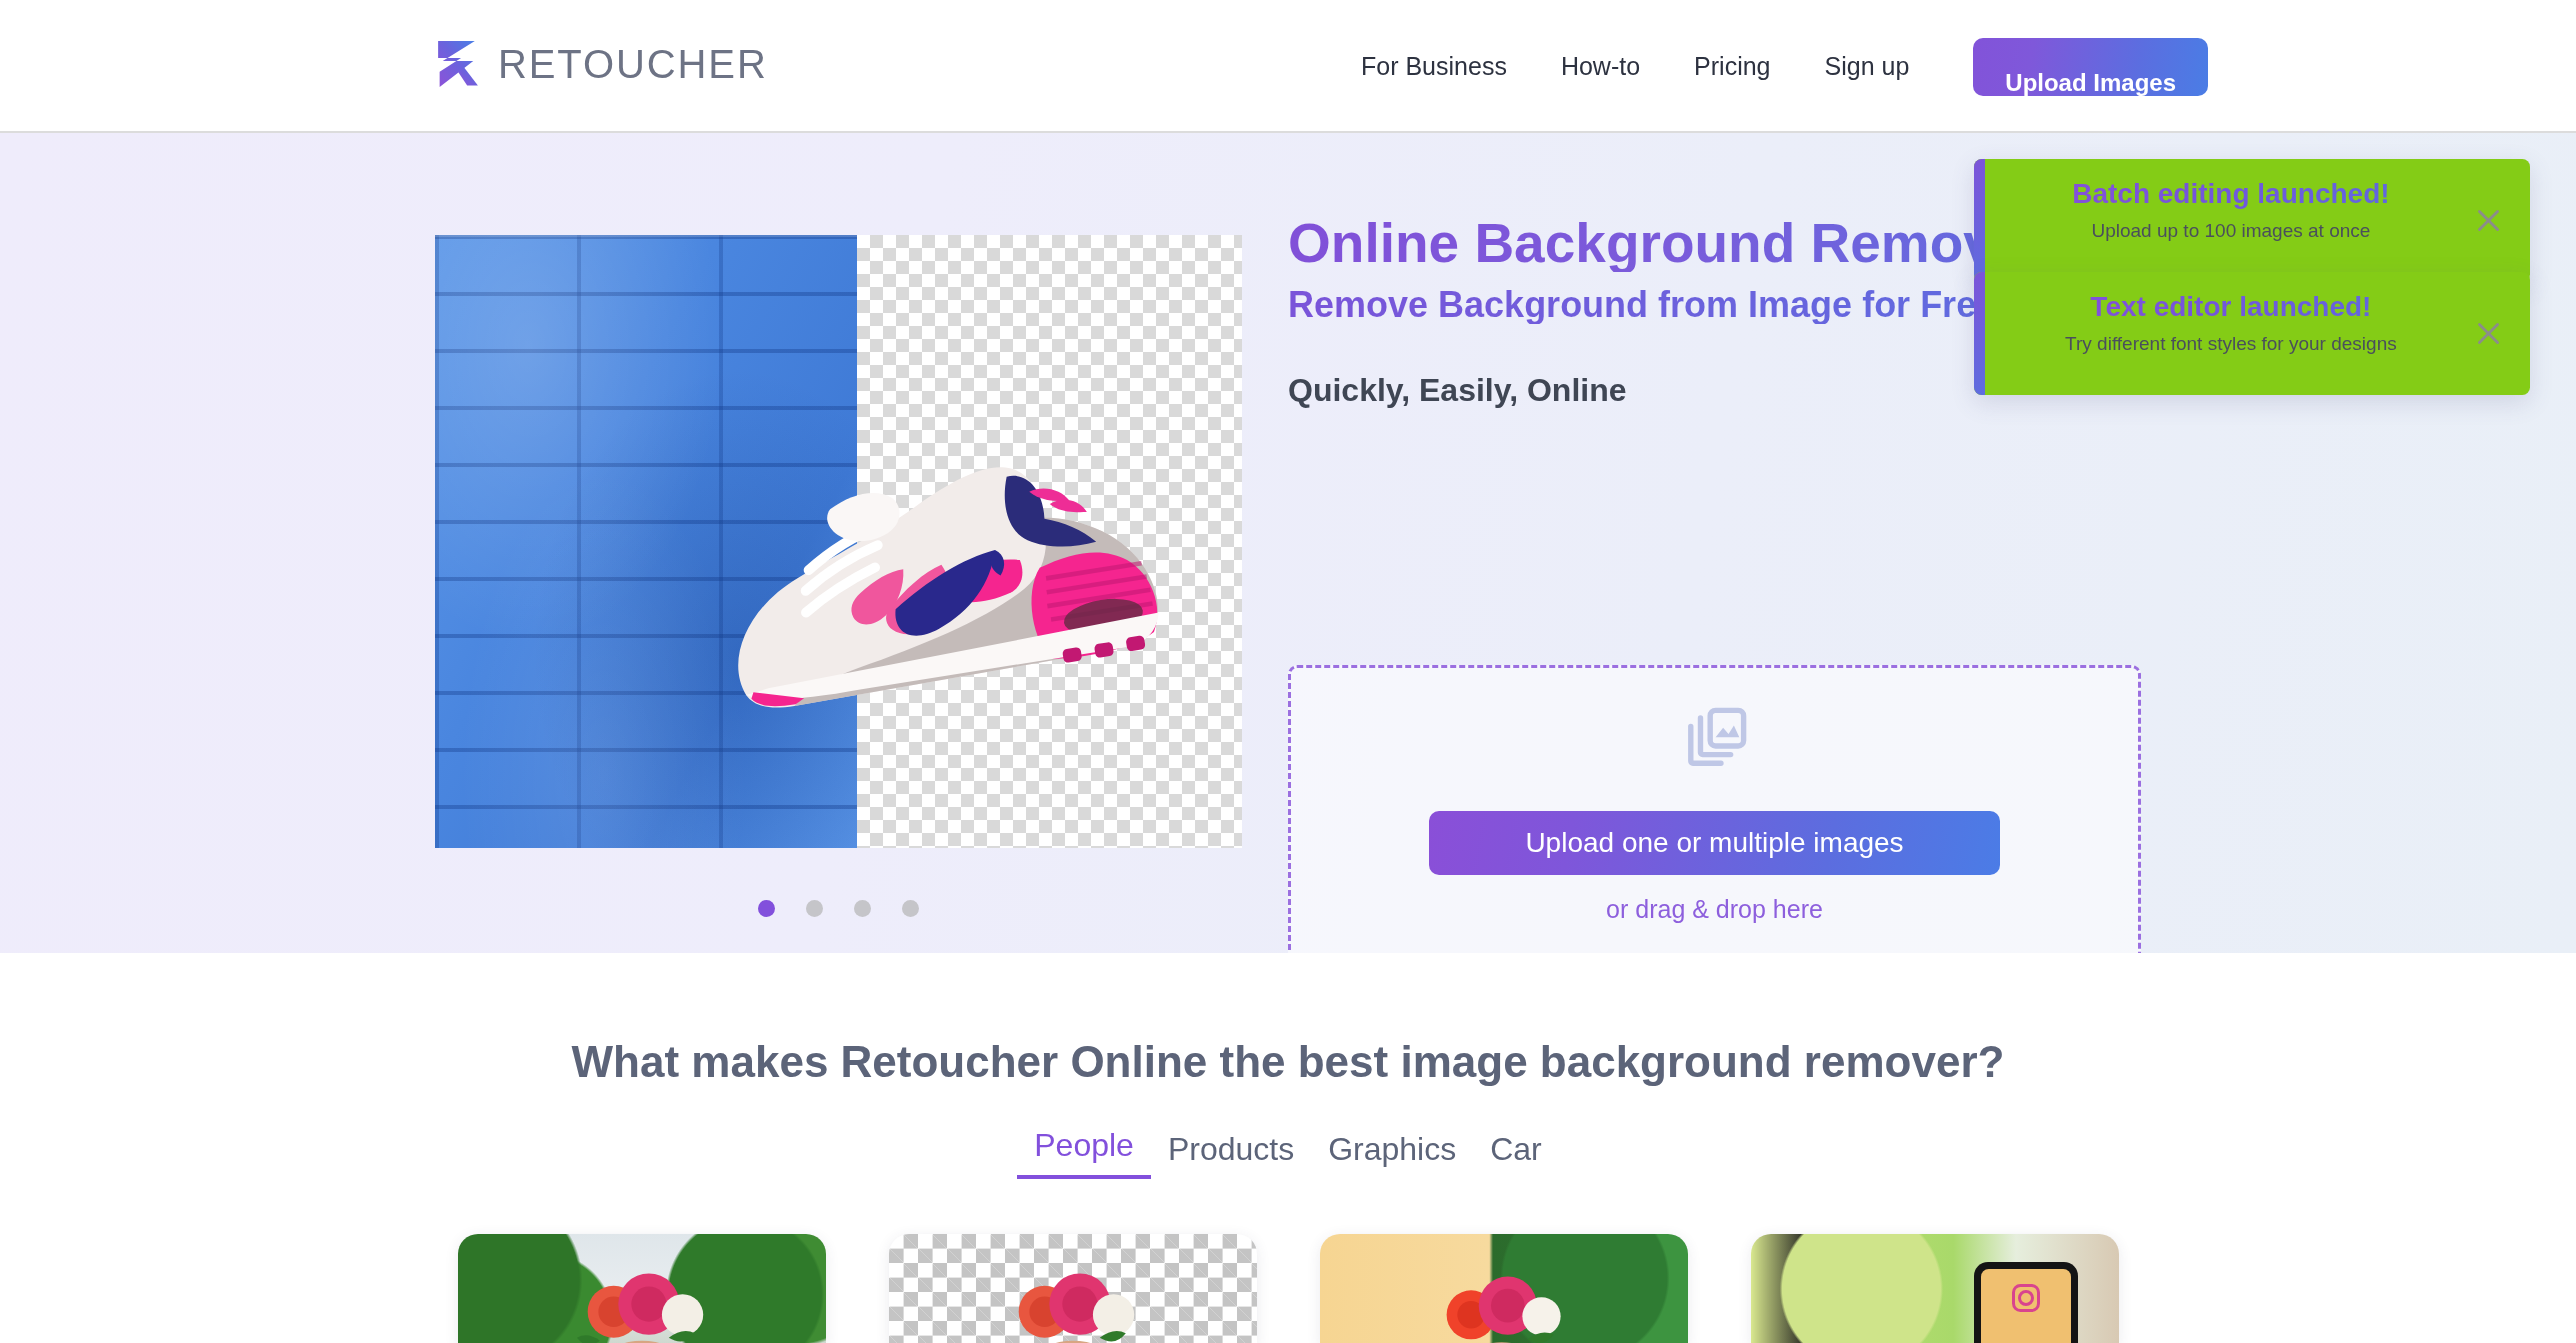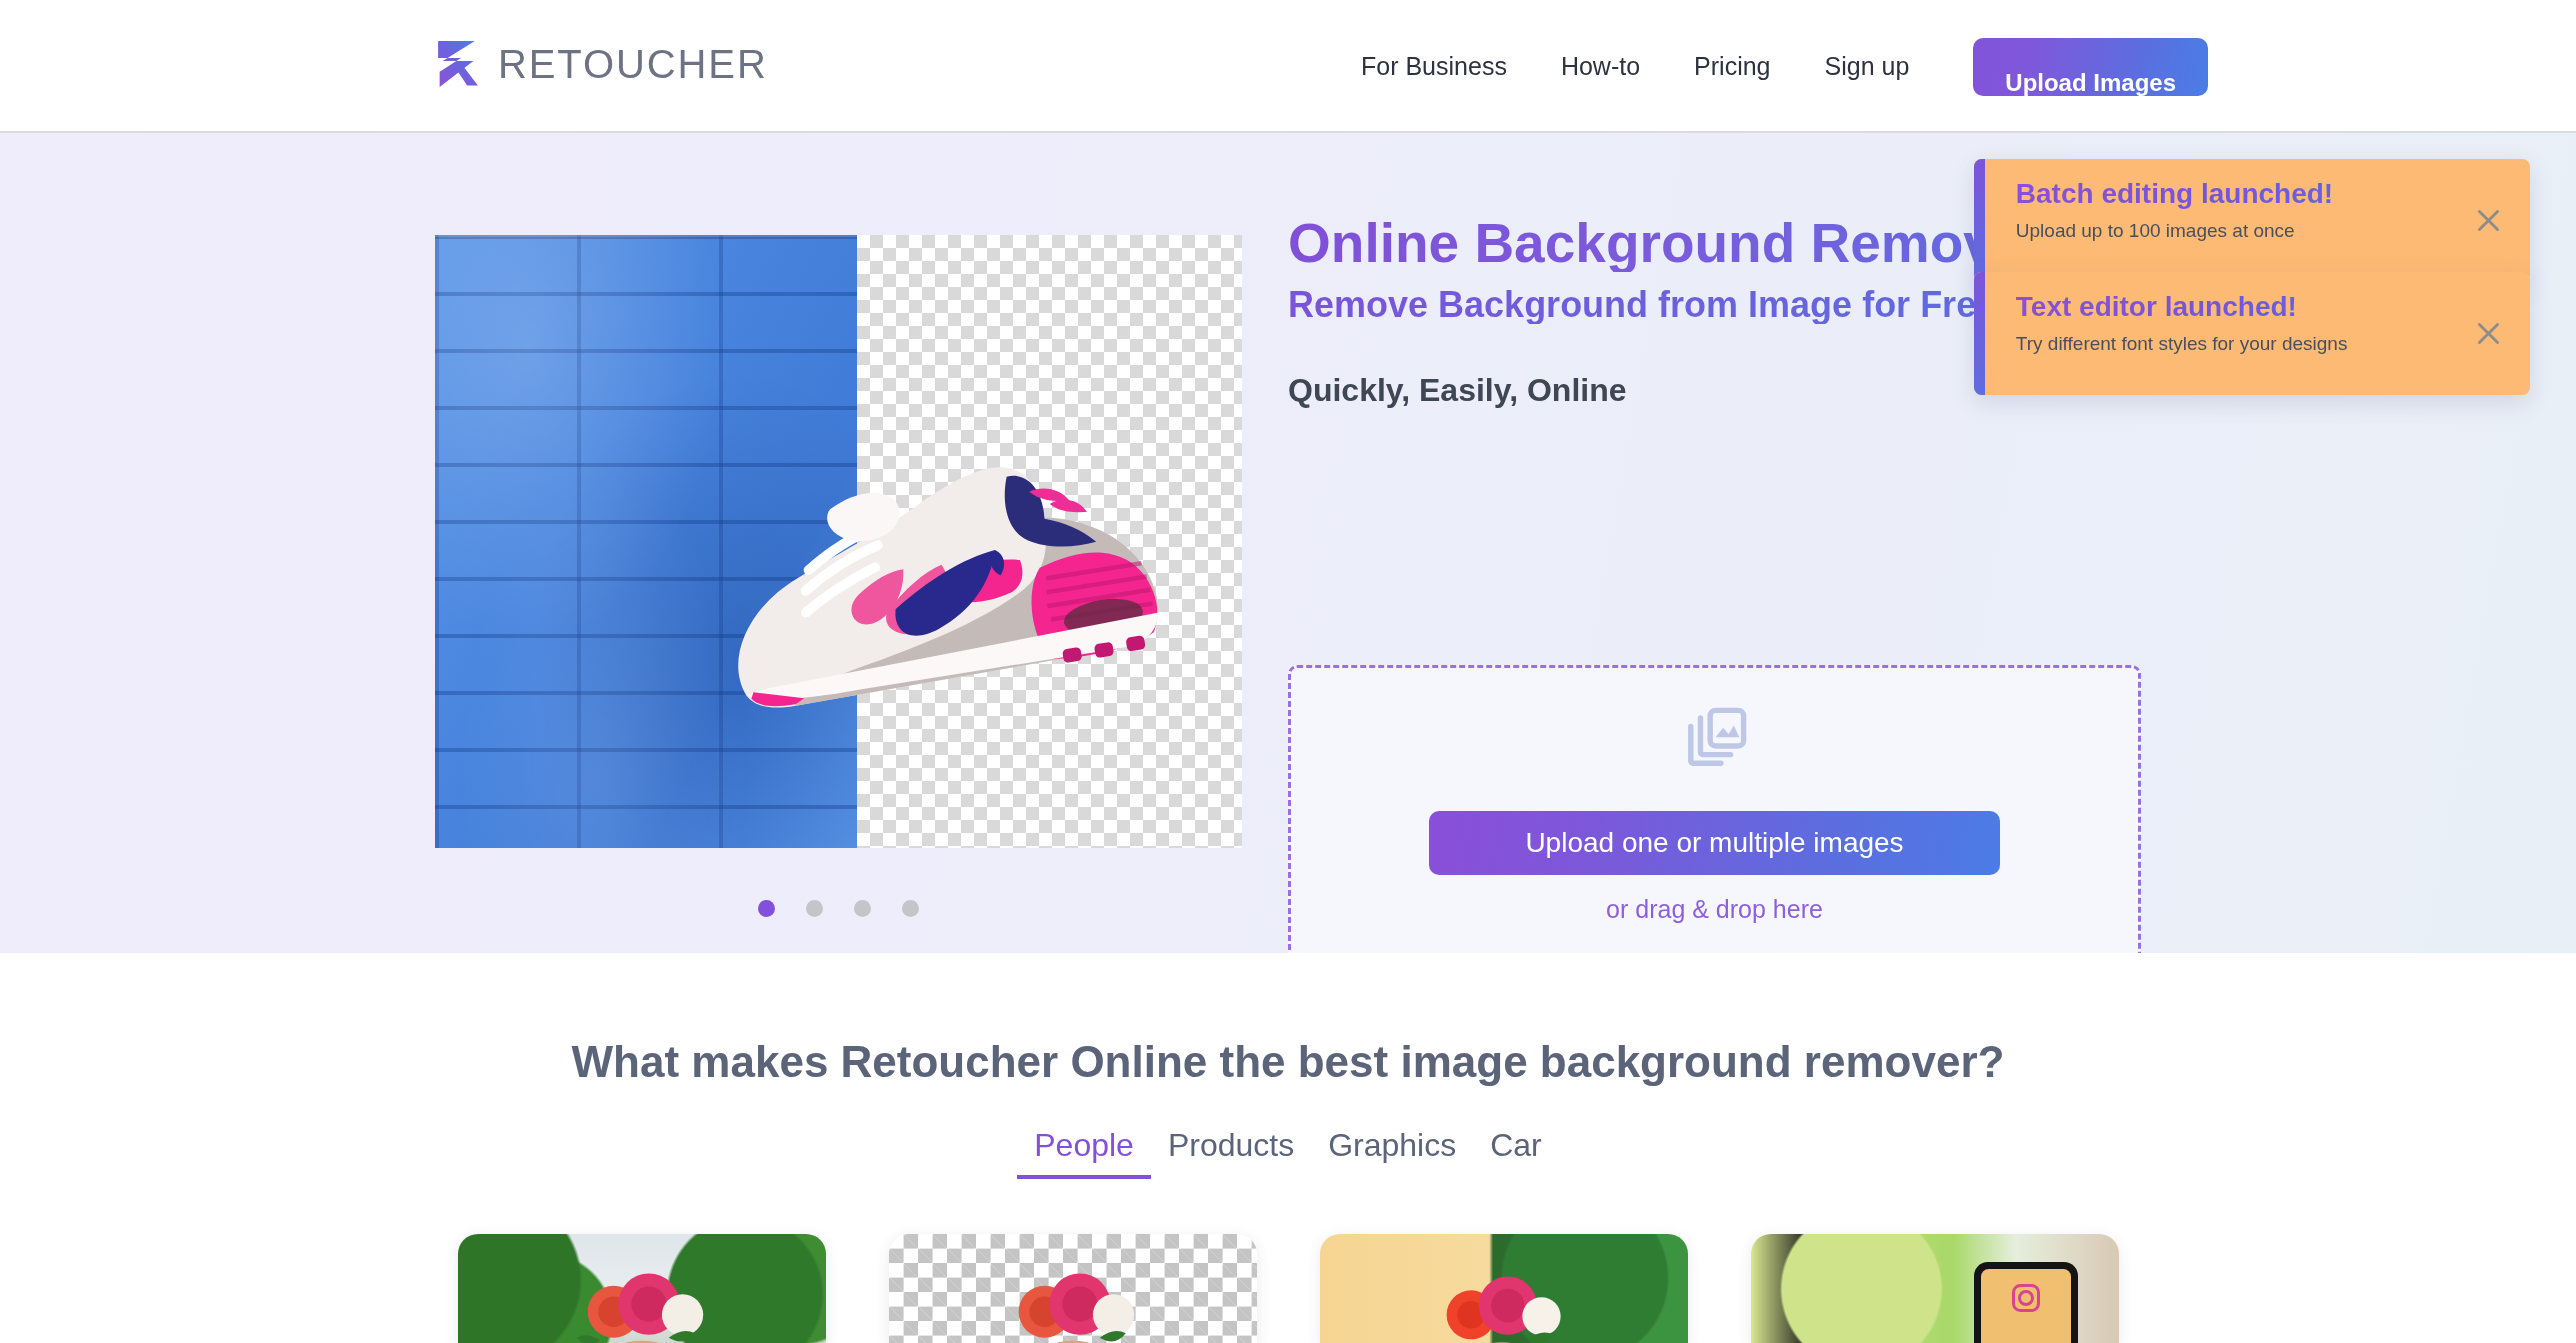--- a/index.html
+++ b/index.html
@@ -136,25 +136,26 @@
   .dz-hint {
     margin-top: 20px; font-size: 25px; color: #8d5fdd;
     cursor: pointer;
     text-align: center;
   }
 
   
   .toast {
     position: absolute;
     width: 556px; height: 123px;
-    background: #fdba74;
+    background: #84cc16;
     border-radius: 7.7px;
     box-shadow: 0 7.7px 23px rgba(80,80,130,0.16);
     display: flex; align-items: stretch;
     overflow: hidden;
+    text-align: center;
   }
   .toast-1 { left: 1974px; top: 159px; }
   .toast-2 { left: 1974px; top: 272px; }
   .toast-accent {
     width: 20px; flex: none;
     background: linear-gradient(160deg, #7d53d9 0%, #5e6ddf 100%);
     border-radius: 7.7px 0 0 7.7px;
     margin-left: -9.2px;
   }
   .toast-body { flex: 1; padding: 20px 0 0 31px; }
@@ -176,21 +177,21 @@
   .features {
     position: absolute; top: 953px; left: 0;
     width: 2181px; height: 390px; background: #ffffff;
   }
   .section-title {
     position: absolute; top: 84px; left: 0; width: 2576px;
     text-align: center; font-size: 44px; font-weight: bold; color: #5c6479;
   }
   .tabs {
     position: absolute; top: 1127px; left: 0; width: 2576px;
-    display: flex; justify-content: center; align-items: flex-start; gap: 0;
+    display: flex; justify-content: center; align-items: flex-end; gap: 0;
   }
   .tab {
     font-size: 32px; color: #5c6479; font-weight: 400;
     padding: 0 17px 10.7px 17px; cursor: pointer;
     white-space: nowrap;
   }
   .tab.active { color: #8250dc; border-bottom: 4.6px solid #8250dc; }
 
   .gallery {
     position: absolute; top: 1234px; left: 0; width: 2576px; height: 110px;

